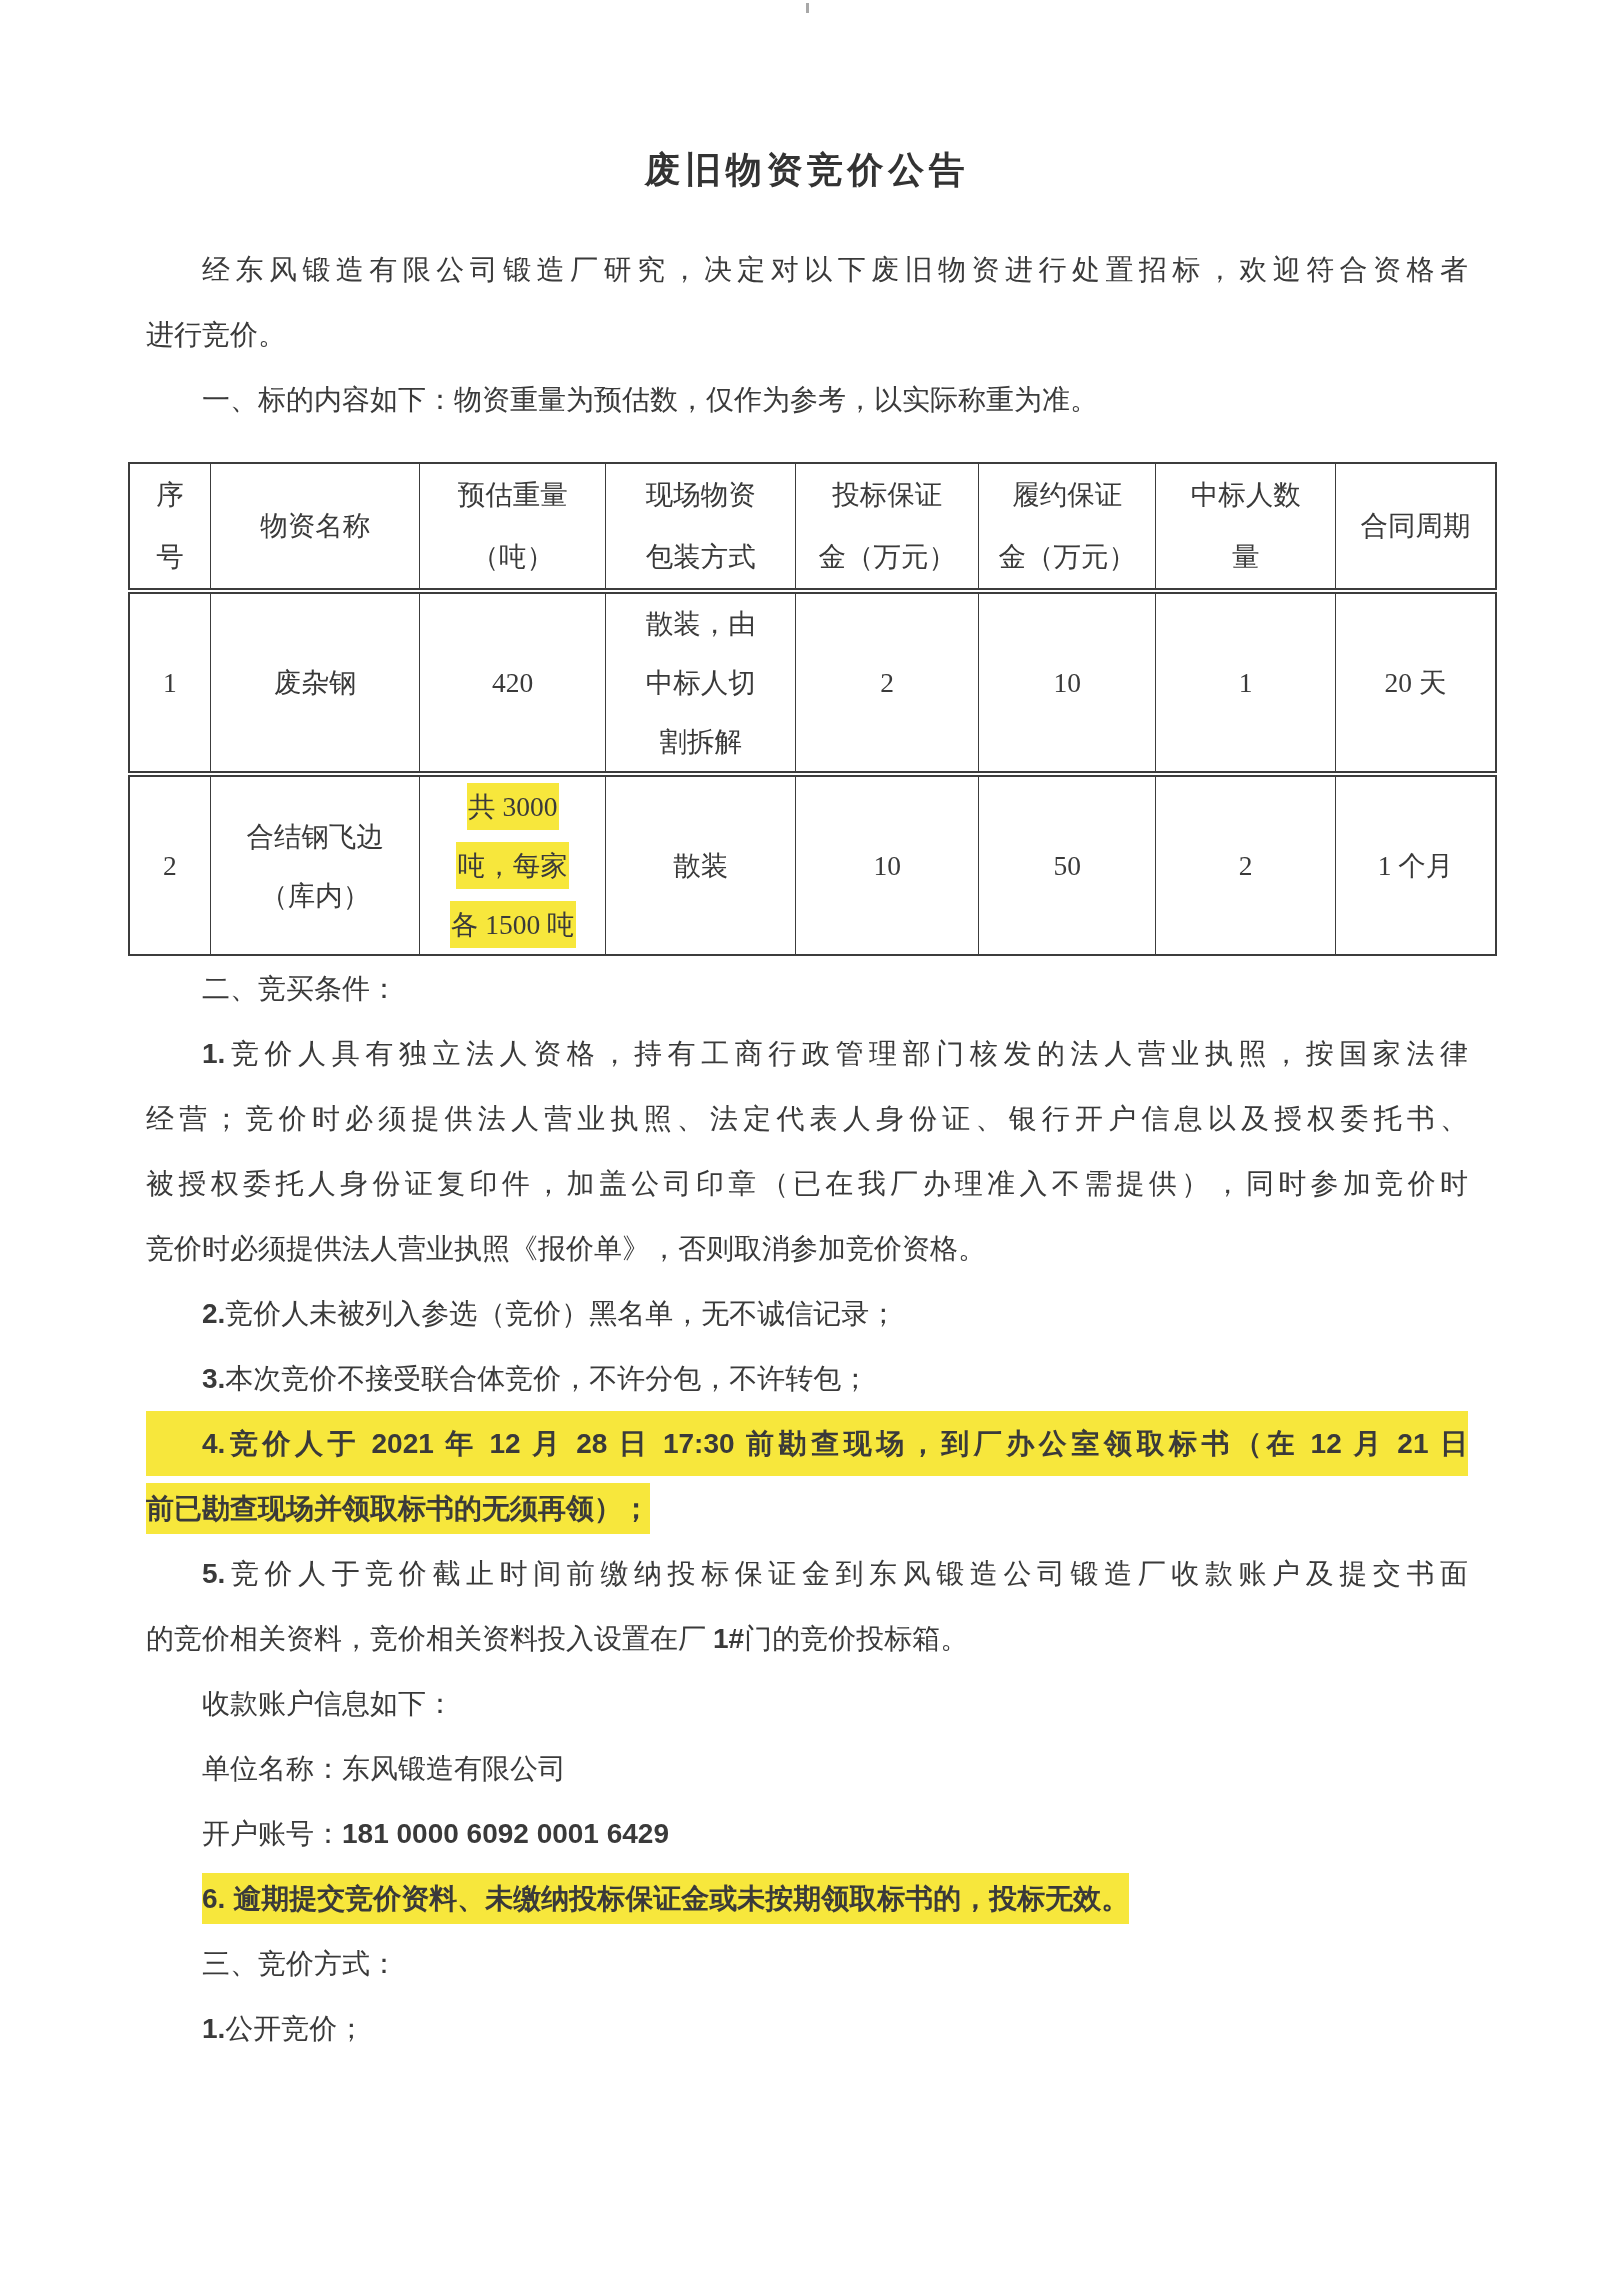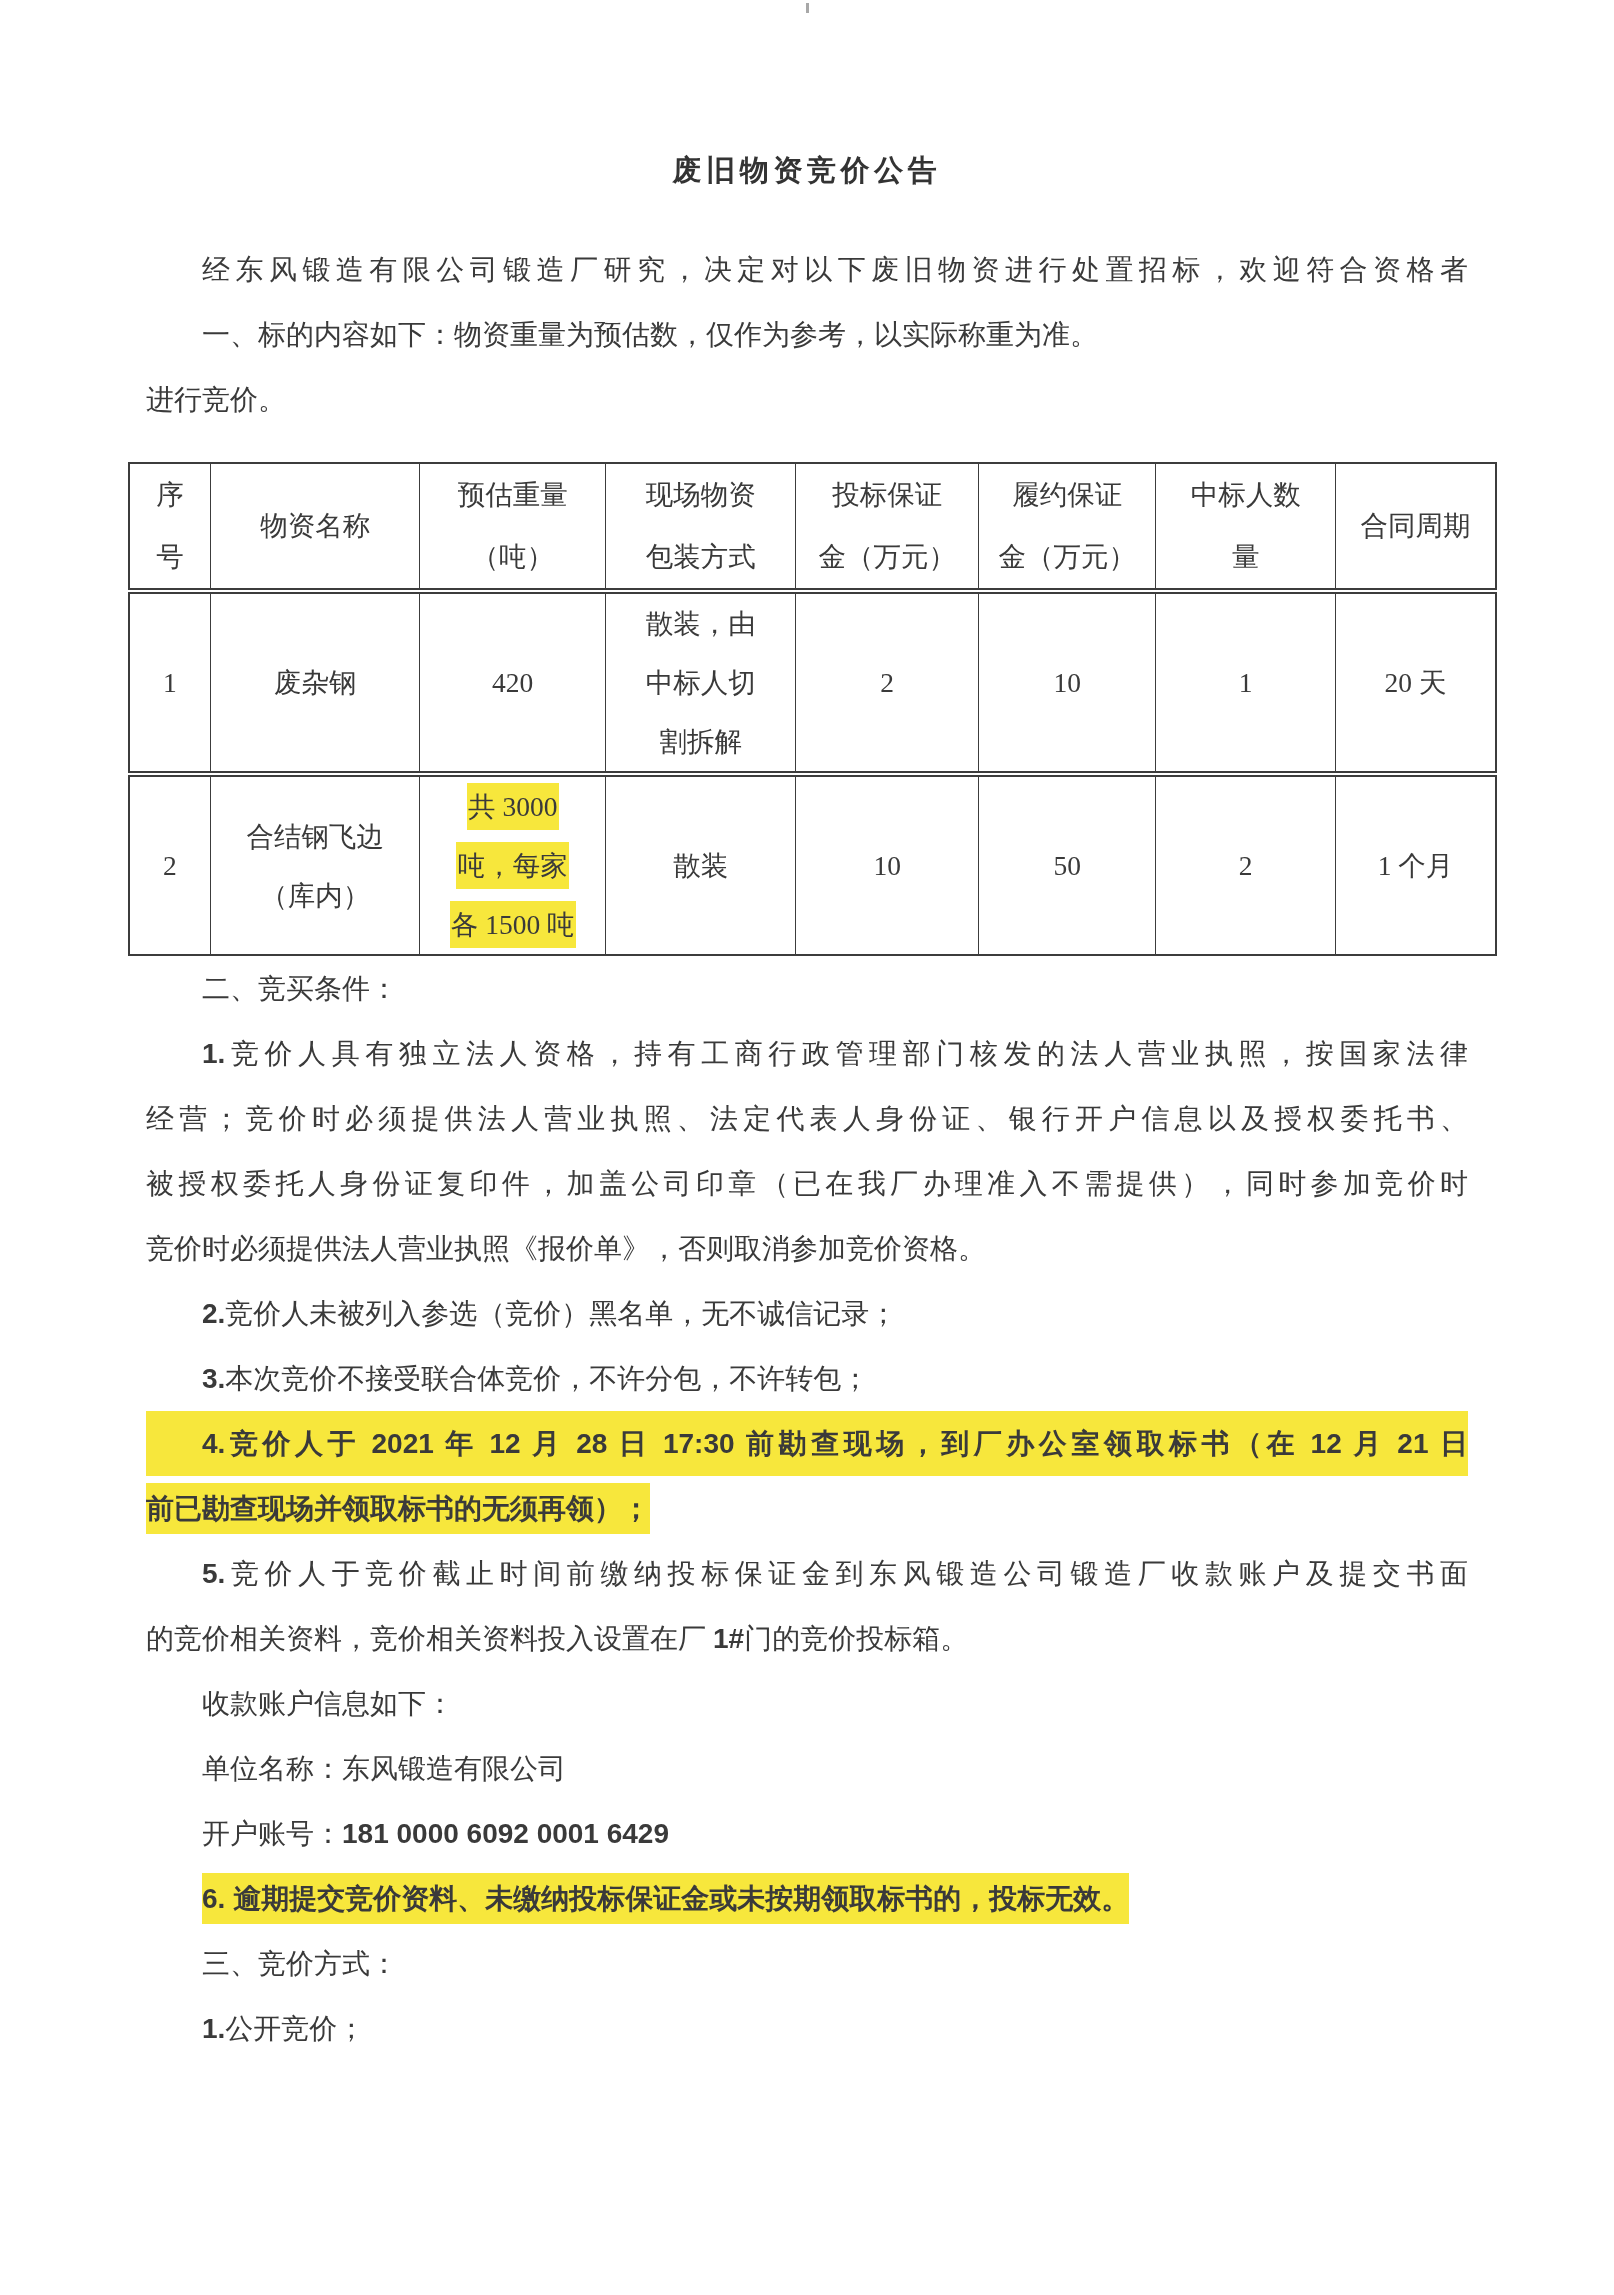--- a/index.html
+++ b/index.html
@@ -21,21 +21,21 @@
   .scan-mark{
     position:absolute;left:806px;top:2.6px;width:3.3px;height:10.5px;
     background:#a8a8a8;
   }
   .content{padding:0 146px;}
   .doc-title{
     margin-top:134px;
     height:72px;
     line-height:72px;
     text-align:center;
-    font-size:29px;
+    font-size:36px;
     font-weight:bold;
     letter-spacing:4.6px;
     color:#333;
   }
   .block{margin:0;}
   .block.intro{margin-top:31px;}
   .line{
     height:65px;
     line-height:65px;
     text-align:left;
@@ -75,22 +75,22 @@
 <body>
 
 <div class="page">
   <div class="scan-mark"></div>
   <div class="content">
 
     <div class="doc-title">废旧物资竞价公告</div>
 
     <div class="block intro">
         <div class="line indent fill"><span class="seg">经东风锻造有限公司锻造厂研究，决定对以下废旧物资进行处置招标，欢迎符合资格者</span></div>
+        <div class="line"><span class="seg">进行竞价。</span></div>
         <div class="line indent"><span class="seg">一、标的内容如下：物资重量为预估数，仅作为参考，以实际称重为准。</span></div>
-        <div class="line"><span class="seg">进行竞价。</span></div>
       </div>
 
     <table class="materials-table">
       <colgroup>
         <col style="width:82px">
           <col style="width:209px">
           <col style="width:186px">
           <col style="width:190px">
         <col style="width:183px">
           <col style="width:177px">

